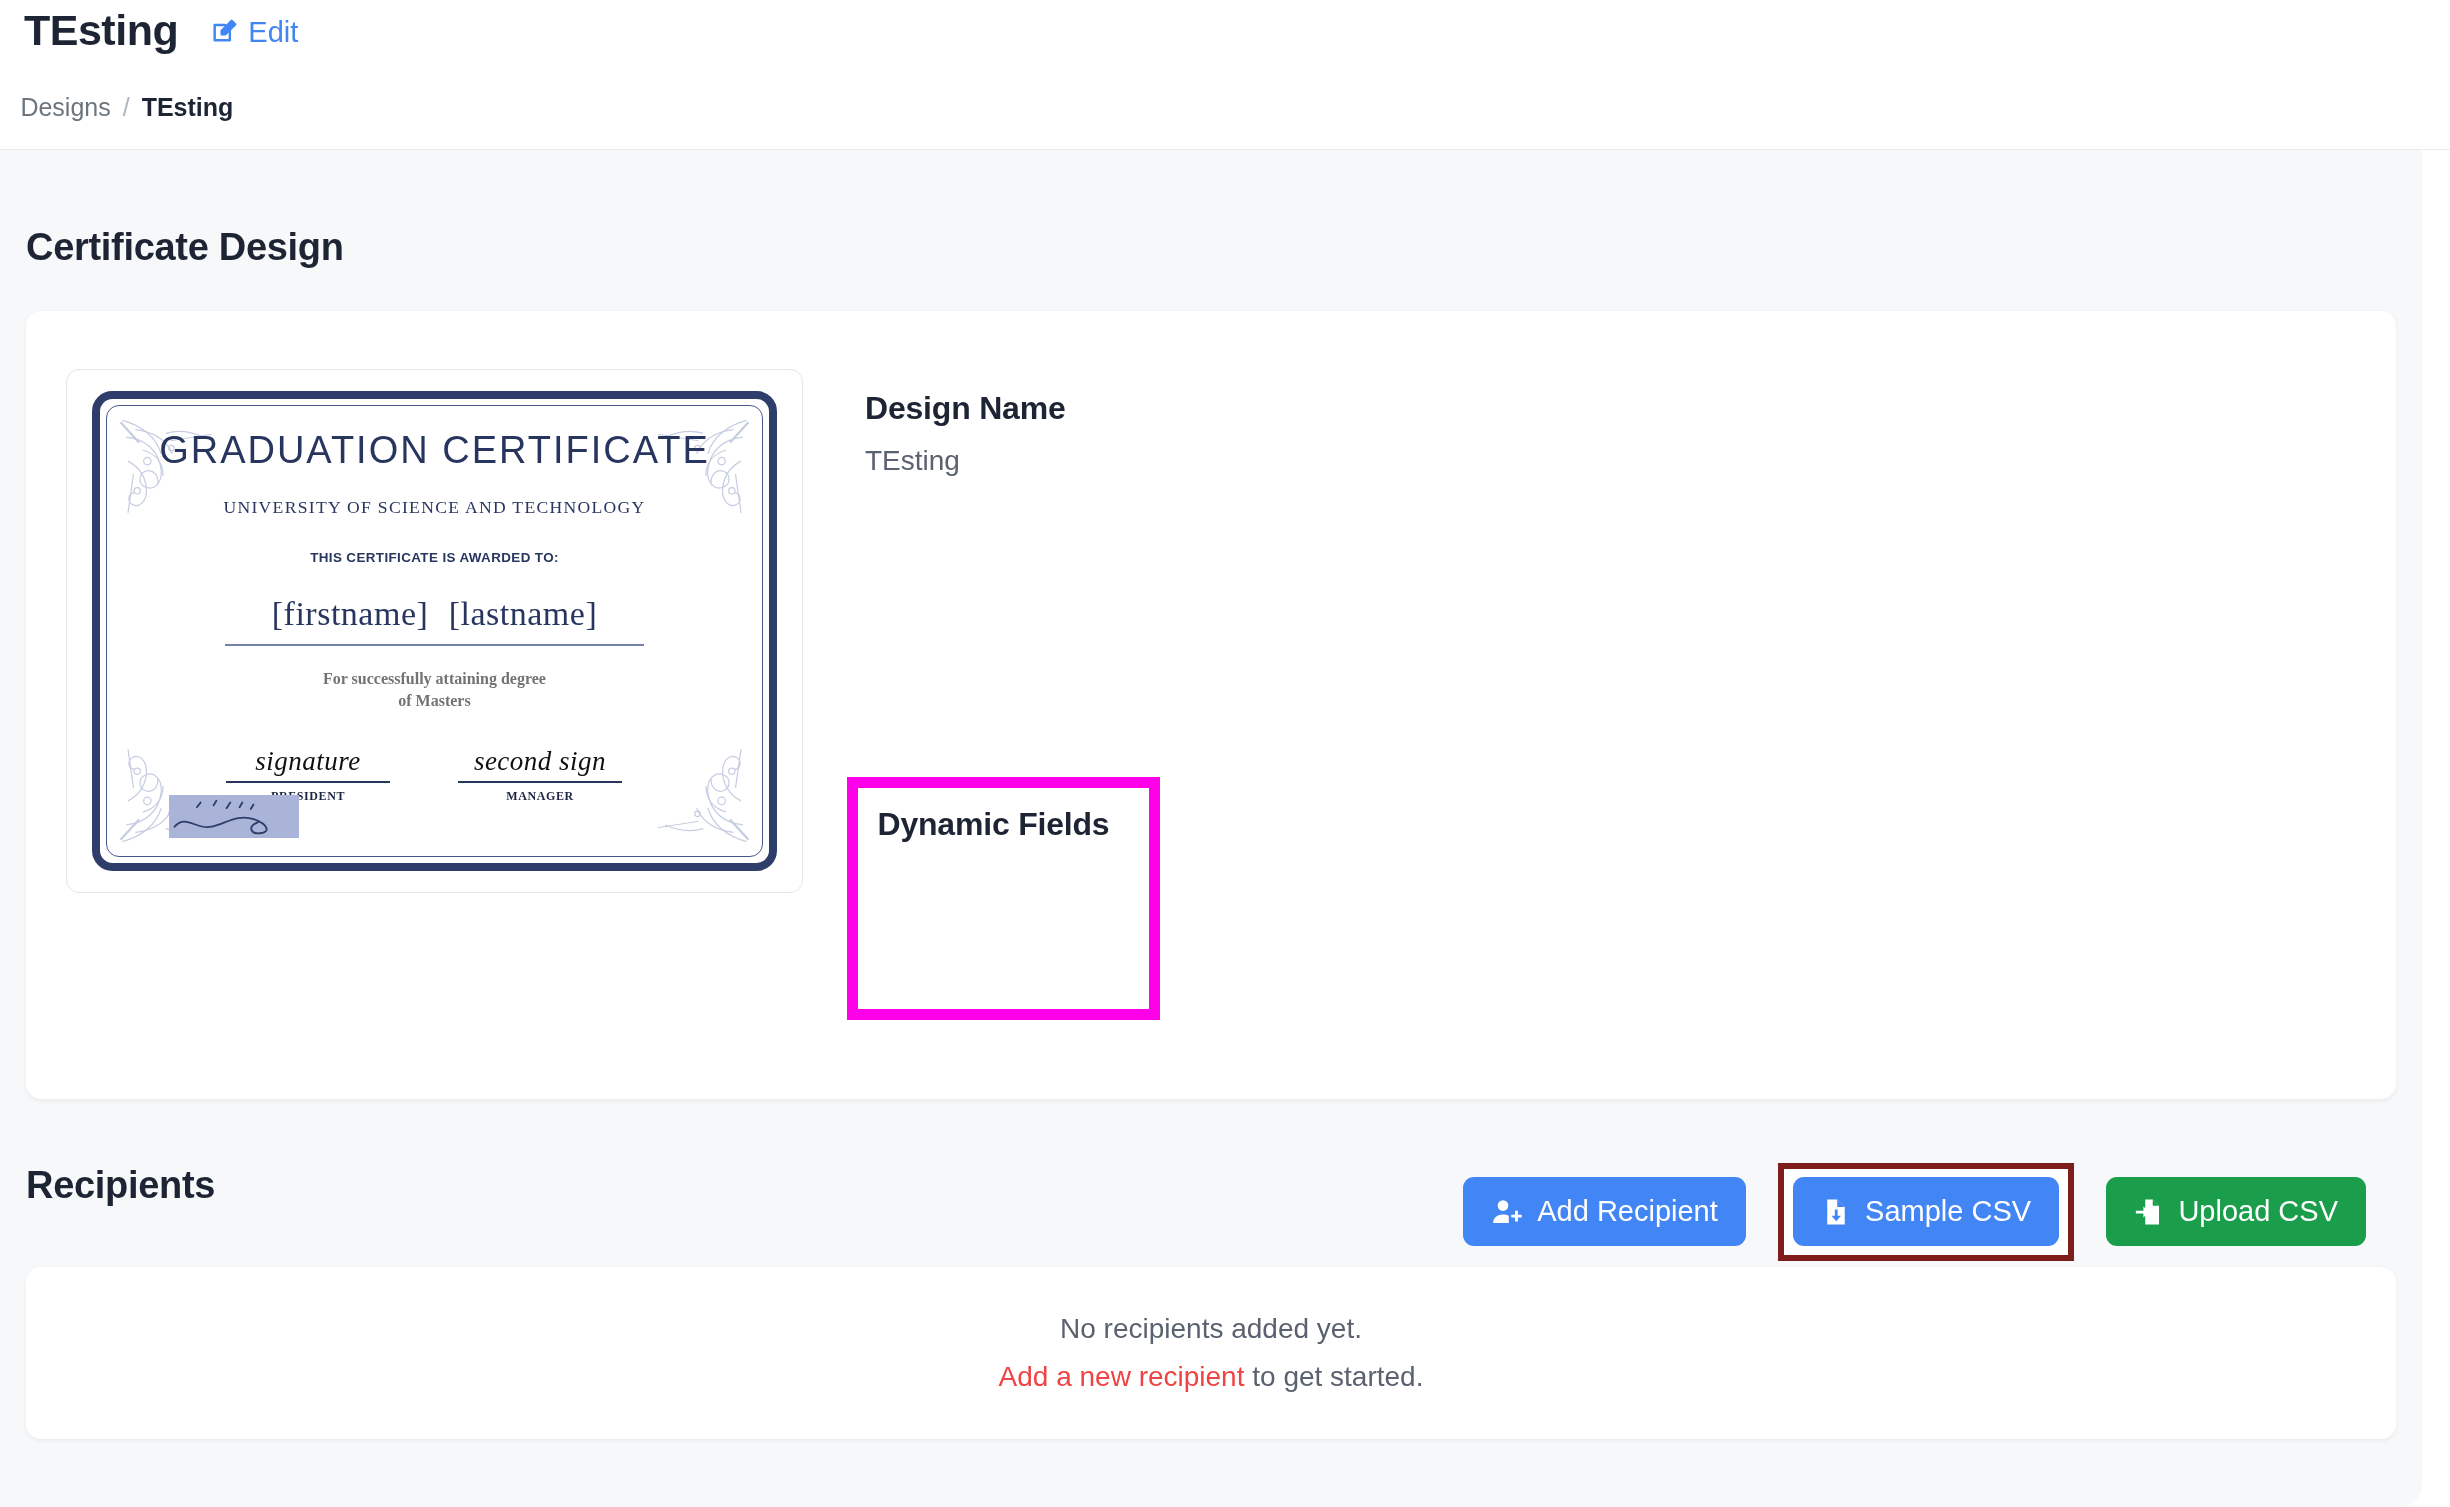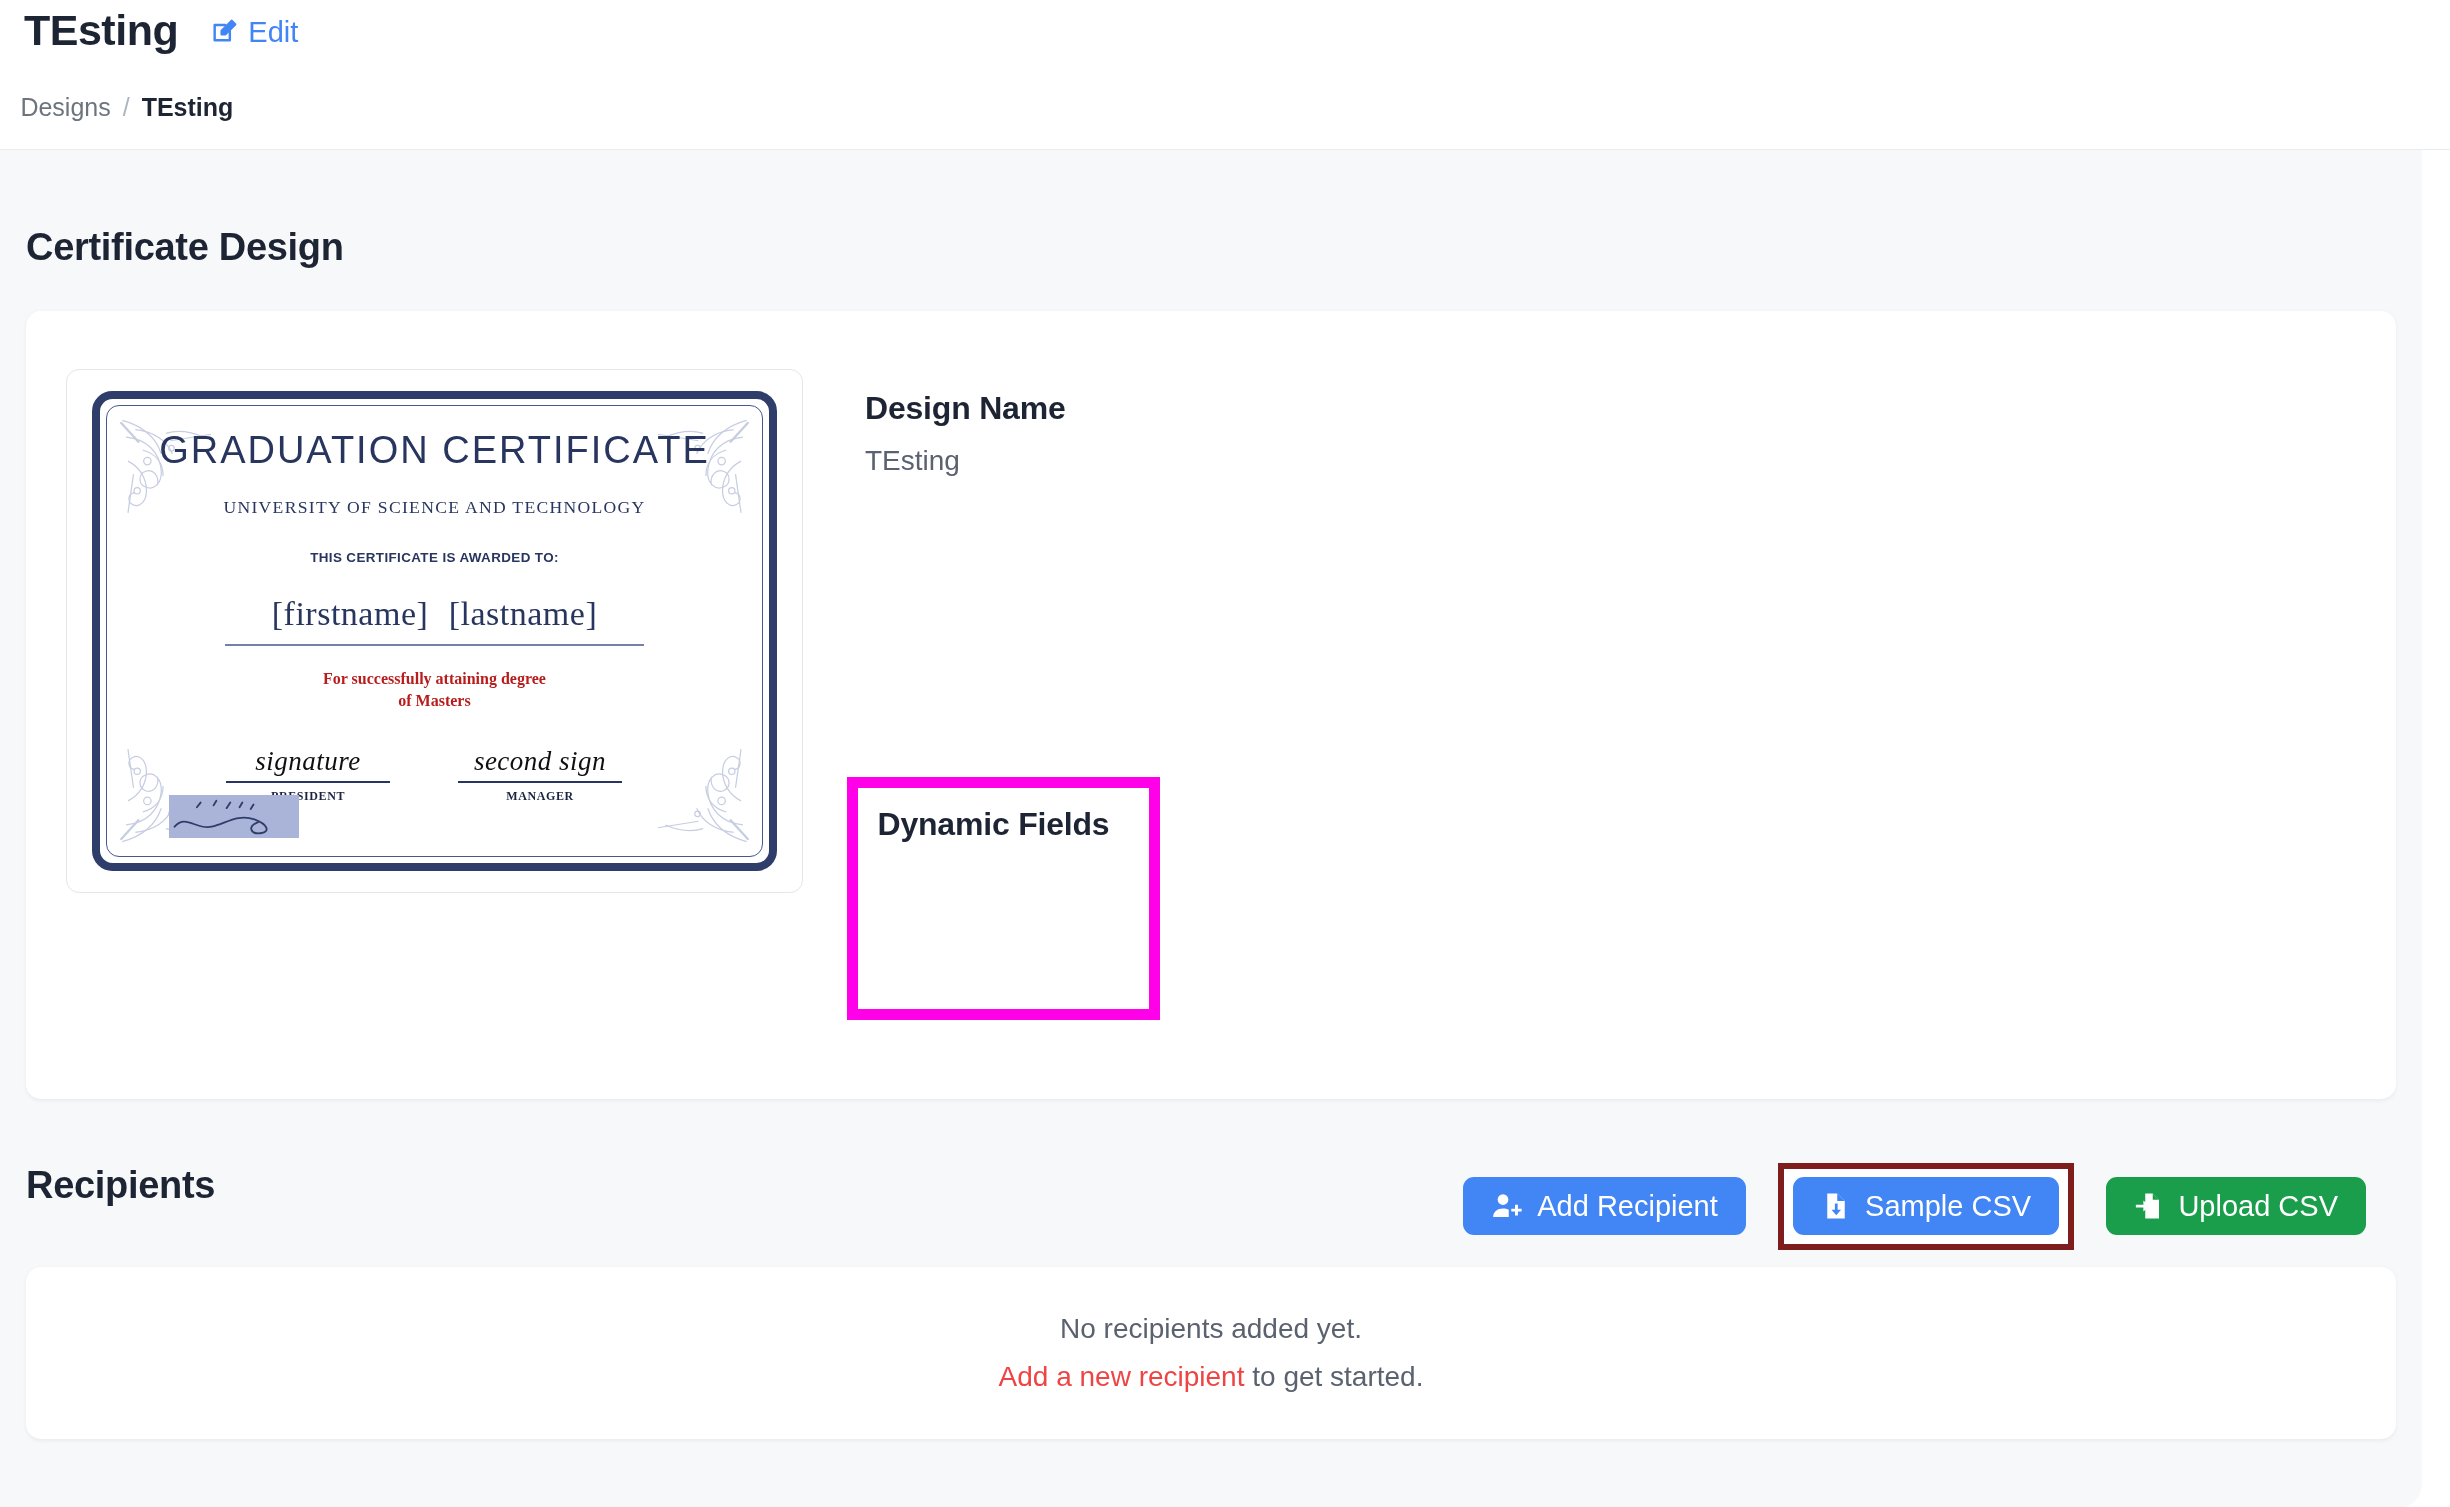--- a/index.html
+++ b/index.html
@@ -154,21 +154,21 @@
   .cert-names .gap { display: inline-block; width: 20.4px; }
   .cert-name-rule {
     position: absolute;
     left: 158px; right: 158px; top: 274px;
     height: 1.9px;
     background: #7480a8;
   }
   .cert-degree {
     top: 298px;
     font-size: 16px;
-    color: #b91c1c;
+    color: #737373;
     font-family: "Liberation Serif", serif;
     line-height: 1.35;
     font-weight: bold;
   }
 
   .sign-block { position: absolute; text-align: center; }
   .sign-left  { left: 139px; top: 376px; width: 204px; }
   .sign-right { left: 371px; top: 376px; width: 204px; }
   .sign-script {
     font-family: "Liberation Serif", serif;
@@ -252,21 +252,21 @@
     position: absolute;
     right: 56px; top: 1013px;
     display: flex;
     align-items: center;
     gap: 32px;
   }
   .btn {
     display: inline-flex;
     align-items: center;
     gap: 14px;
-    height: 58px;
+    height: 69px;
     padding: 0 28px;
     border: none;
     border-radius: 11px;
     font-family: "Liberation Sans", sans-serif;
     font-size: 29px;
     color: #ffffff;
     cursor: pointer;
     white-space: nowrap;
   }
   .btn-blue  { background: #4285f4; }

